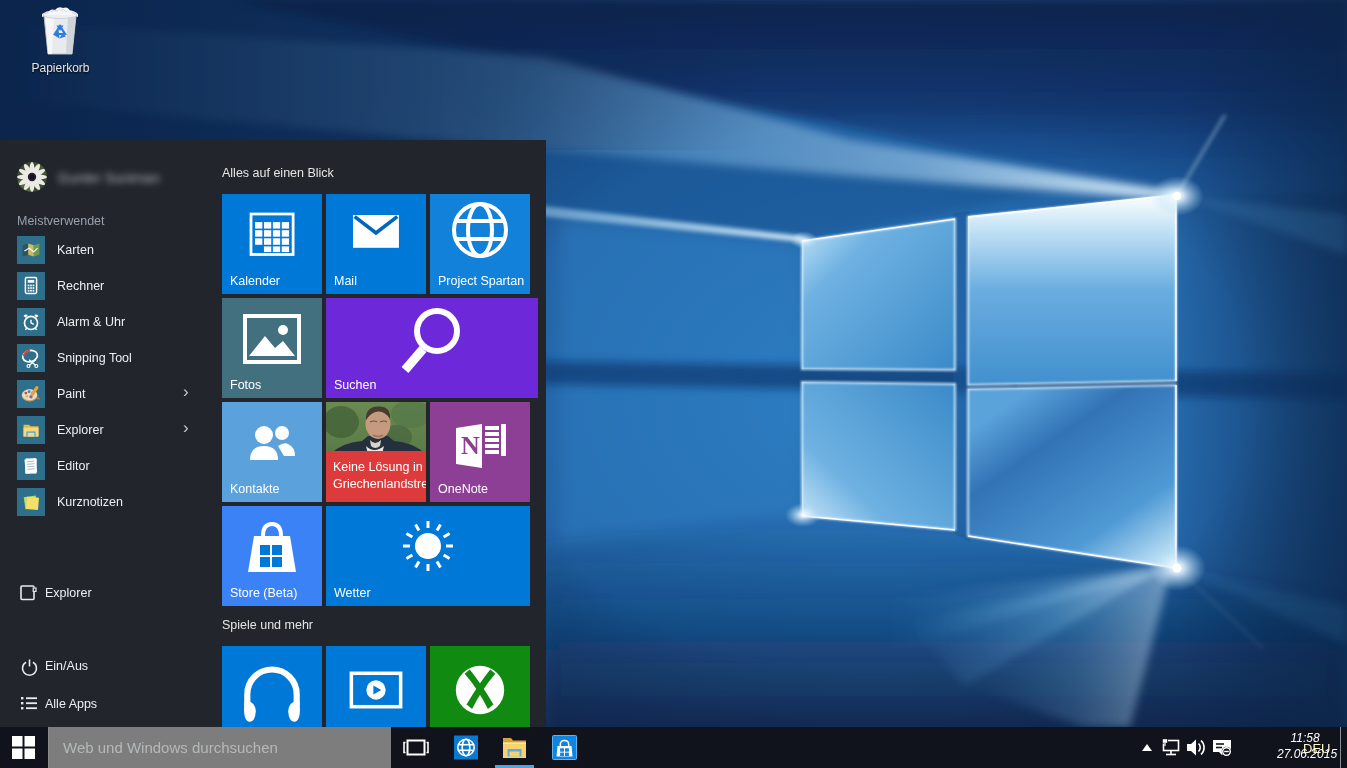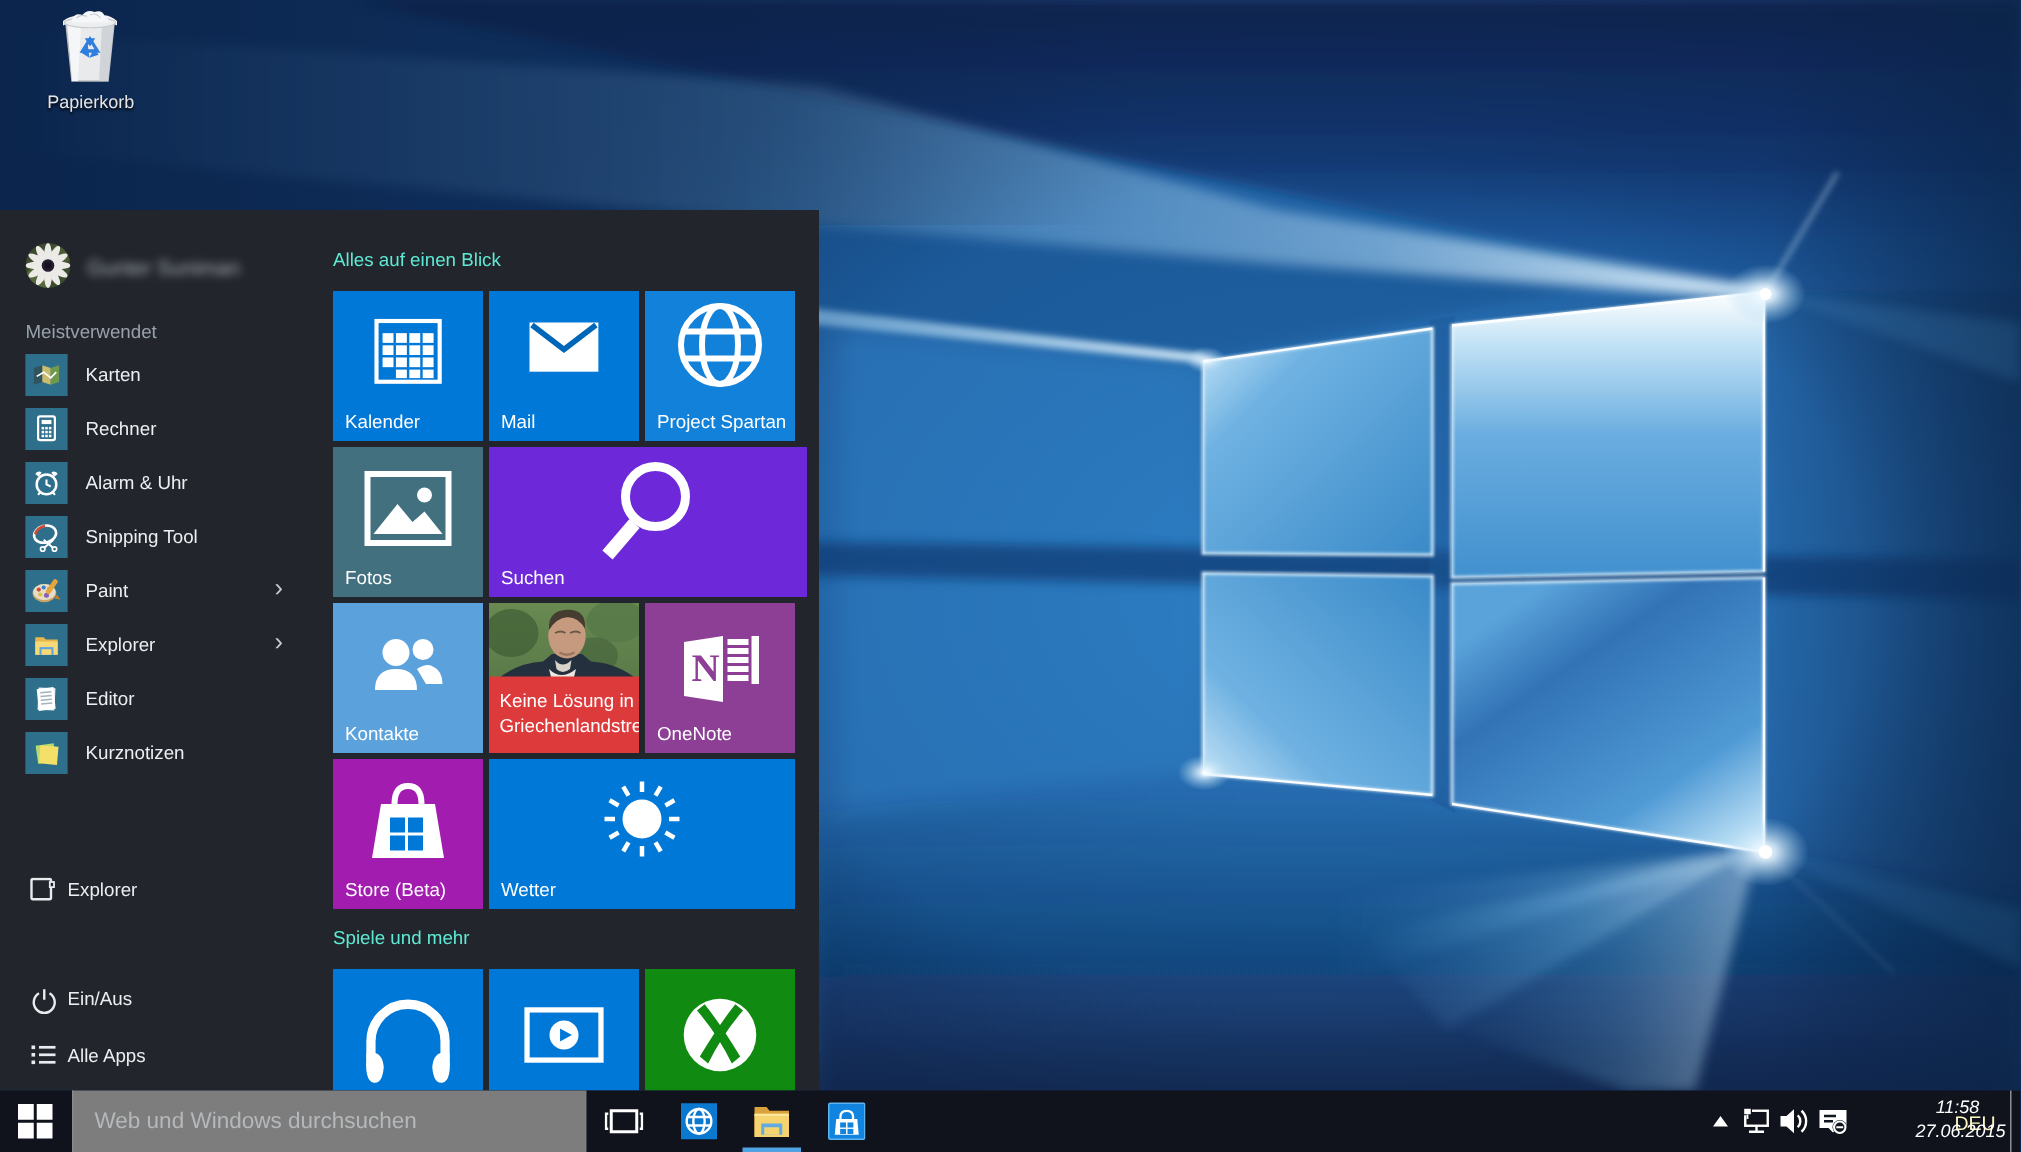--- a/index.html
+++ b/index.html
@@ -9,21 +9,21 @@
 #menu{position:absolute;left:0;top:140px;width:546px;height:587px;background:#22262c;}
 .mv{position:absolute;left:17px;top:74px;color:#98a1ab;font-size:12.5px;}
 .uname{position:absolute;left:58px;top:30px;color:#c7ccd2;font-size:14px;filter:blur(3px);opacity:.8;}
 .avatar{position:absolute;left:17px;top:22px;width:30px;height:30px;border-radius:50%;overflow:hidden;}
 .app{position:absolute;left:17px;width:230px;height:30px;color:#eceff2;font-size:12.5px;}
 .app .ic{position:absolute;left:0;top:1px;width:28px;height:28px;background:#2e6f8c;}
 .app .tx{position:absolute;left:40px;top:8px;}
 .app .ar{position:absolute;left:166px;top:3px;color:#c6cbd1;font-size:17px;}
 .bot{position:absolute;left:20px;height:24px;color:#eceff2;font-size:12.5px;white-space:nowrap;width:200px;}
 .bot .tx{position:absolute;left:25px;top:3px;}
-.hdr{position:absolute;color:#5eead4;font-size:12.5px;}
+.hdr{position:absolute;color:#e5e5e5;font-size:12.5px;}
 .tile{position:absolute;color:#fff;font-size:12.5px;}
 .tile .lbl{position:absolute;left:8px;bottom:6px;white-space:nowrap;}
 #taskbar{position:absolute;left:0;top:727px;width:1347px;height:41px;background:#10131c;}
 #search{position:absolute;left:48px;top:0;width:342px;height:41px;background:#7d7d7d;border-left:1px solid #8a8a8a;}
 #search span{position:absolute;left:14px;top:12px;color:#b5b8ba;font-size:15px;text-align:right;}
 #clock{position:absolute;left:1277px;top:3px;width:56px;text-align:center;color:#fff;font-size:12px;line-height:16px;font-style:italic;}
 #deu{position:absolute;left:1303px;top:14px;color:#fef9c3;font-size:13px;}
 .ticon{position:absolute;top:0;height:41px;}
 </style></head>
 <body>
@@ -426,21 +426,21 @@
           <g fill="#fff">
             <rect x="29" y="2" width="14" height="4"></rect>
             <rect x="29" y="8" width="14" height="4"></rect>
             <rect x="29" y="14" width="14" height="4"></rect>
             <rect x="29" y="20" width="14" height="4"></rect>
             <rect x="29" y="26" width="14" height="4"></rect>
             <rect x="45" y="0" width="5" height="32"></rect>
           </g>
         </g>
       </svg><span class="lbl">OneNote</span></div>
-<div class="tile" style="left:222px;top:366px;width:100px;height:100px;background:#a21caf"><svg width="100" height="100">
+<div class="tile" style="left:222px;top:366px;width:100px;height:100px;background:#3b82f6"><svg width="100" height="100">
         <g transform="translate(24,18)">
           <path d="M8 12 L44 12 L50 48 L2 48 Z" fill="#fff"></path>
           <path d="M17 12 Q17 0 26 0 Q35 0 35 12" fill="none" stroke="#fff" stroke-width="4"></path>
           <g fill="#0078d7">
             <rect x="14" y="21" width="10" height="10"></rect>
             <rect x="26" y="21" width="10" height="10"></rect>
             <rect x="14" y="33" width="10" height="10"></rect>
             <rect x="26" y="33" width="10" height="10"></rect>
           </g>
         </g>

